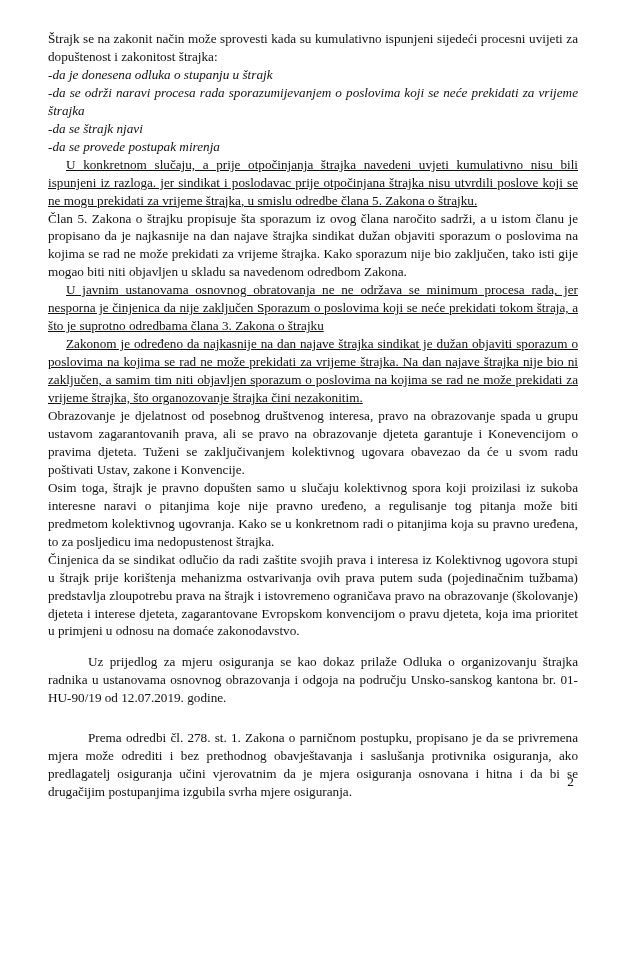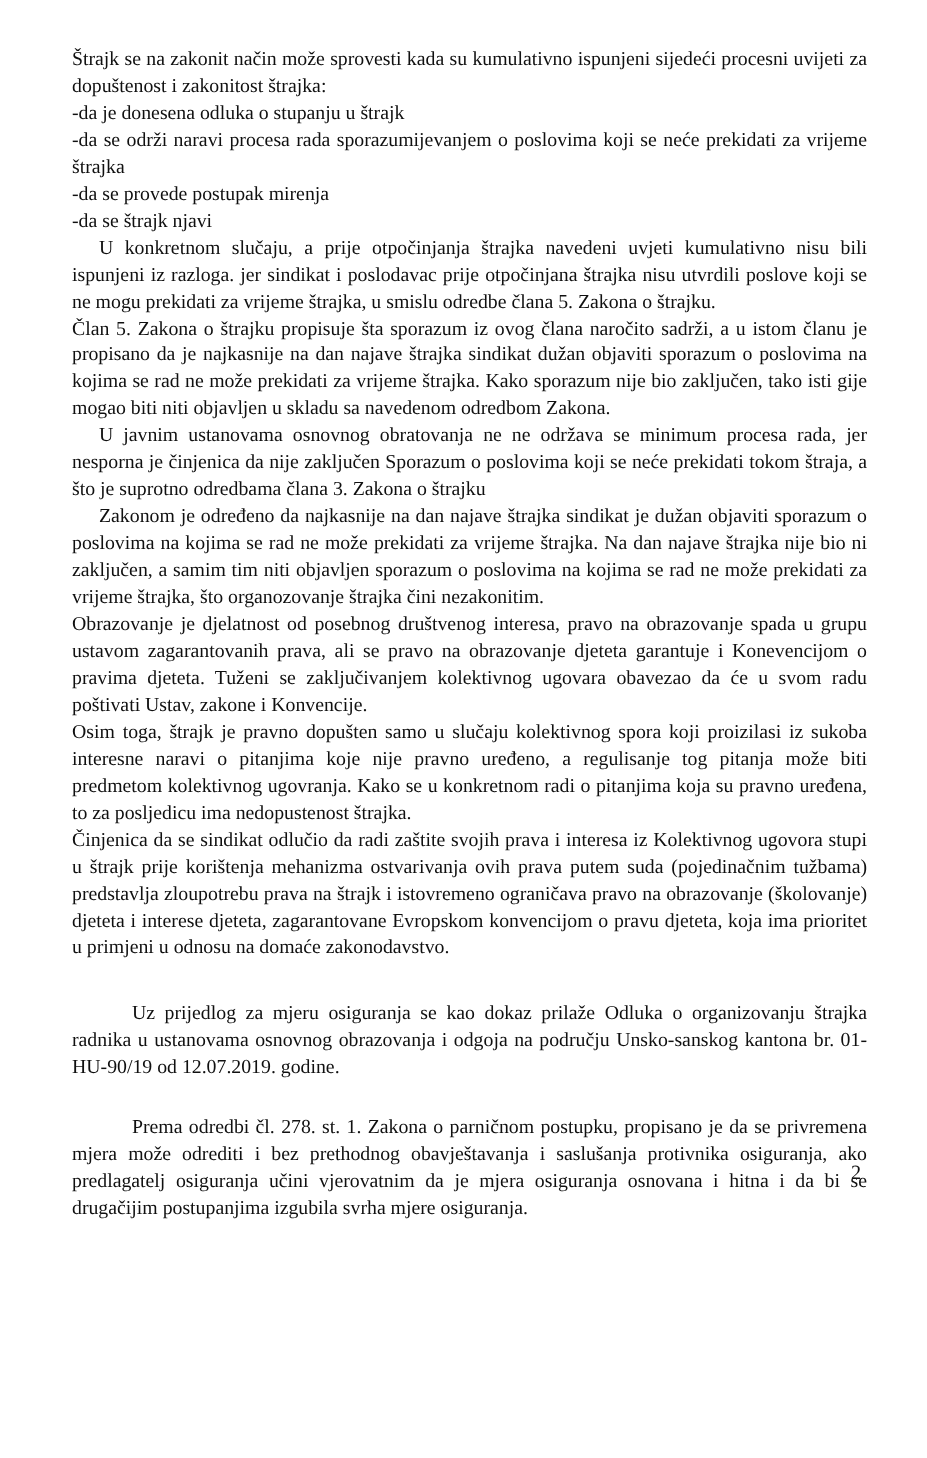--- a/index.html
+++ b/index.html
@@ -26,51 +26,53 @@
     line-height: 1.36;
     text-align: justify;
     text-justify: inter-word;
   }
   .para {
     margin: 0 0 0 0;
     text-indent: 0;
   }
   .para.indent {
     text-indent: 18px;
+    text-decoration: underline;
   }
   .para.indent-big {
     text-indent: 40px;
   }
   .para.gap-top {
-    margin-top: 26px;
+    margin-top: 13px;
   }
   .para.gap-top-lg {
     margin-top: 22px;
   }
   .para.dash {
     text-indent: 0;
+    font-style: italic;
   }
   .page-number {
     position: absolute;
     right: 44px;
     bottom: 22px;
     font-size: 13.5px;
     font-family: "Liberation Serif", serif;
   }
 </style>
 </head>
 <body>
 
 <div class="page">
   <div class="doc-body">
     <p class="para">Štrajk se na zakonit način može sprovesti kada su kumulativno ispunjeni sijedeći procesni uvijeti za dopuštenost i zakonitost štrajka:</p>
     <p class="para dash">-da je donesena odluka o stupanju u štrajk</p>
     <p class="para dash">-da se održi naravi procesa rada sporazumijevanjem o poslovima koji se neće prekidati za vrijeme štrajka</p>
+    <p class="para dash">-da se štrajk njavi</p>
     <p class="para dash">-da se provede postupak mirenja</p>
-    <p class="para dash">-da se štrajk njavi</p>
     <p class="para indent">U konkretnom slučaju, a prije otpočinjanja štrajka navedeni uvjeti kumulativno nisu bili ispunjeni iz razloga. jer sindikat i poslodavac prije otpočinjana štrajka nisu utvrdili poslove koji se ne mogu prekidati za vrijeme štrajka, u smislu odredbe člana 5. Zakona o štrajku.</p>
     <p class="para">Član 5. Zakona o štrajku propisuje šta sporazum iz ovog člana naročito sadrži, a u istom članu je propisano da je najkasnije na dan najave štrajka sindikat dužan objaviti sporazum o poslovima na kojima se rad ne može prekidati za vrijeme štrajka. Kako sporazum nije bio zaključen, tako isti gije mogao biti niti objavljen u skladu sa navedenom odredbom Zakona.</p>
     <p class="para indent">U javnim ustanovama osnovnog obratovanja ne ne održava se minimum procesa rada, jer nesporna je činjenica da nije zaključen Sporazum o poslovima koji se neće prekidati tokom štraja, a što je suprotno odredbama člana 3. Zakona o štrajku</p>
     <p class="para indent">Zakonom je određeno da najkasnije na dan najave štrajka sindikat je dužan objaviti sporazum o poslovima na kojima se rad ne može prekidati za vrijeme štrajka. Na dan najave štrajka nije bio ni zaključen, a samim tim niti objavljen sporazum o poslovima na kojima se rad ne može prekidati za vrijeme štrajka, što organozovanje štrajka čini nezakonitim.</p>
     <p class="para">Obrazovanje je djelatnost od posebnog društvenog interesa, pravo na obrazovanje spada u grupu ustavom zagarantovanih prava, ali se pravo na obrazovanje djeteta garantuje i Konevencijom o pravima djeteta. Tuženi se zaključivanjem kolektivnog ugovara obavezao da će u svom radu poštivati Ustav, zakone i Konvencije.</p>
     <p class="para">Osim toga, štrajk je pravno dopušten samo u slučaju kolektivnog spora koji proizilasi iz sukoba interesne naravi o pitanjima koje nije pravno uređeno, a regulisanje tog pitanja može biti predmetom kolektivnog ugovranja. Kako se u konkretnom radi o pitanjima koja su pravno uređena, to za posljedicu ima nedopustenost štrajka.</p>
     <p class="para">Činjenica da se sindikat odlučio da radi zaštite svojih prava i interesa iz Kolektivnog ugovora stupi u štrajk prije korištenja mehanizma ostvarivanja ovih prava putem suda (pojedinačnim tužbama) predstavlja zloupotrebu prava na štrajk i istovremeno ograničava pravo na obrazovanje (školovanje) djeteta i interese djeteta, zagarantovane Evropskom konvencijom o pravu djeteta, koja ima prioritet u primjeni u odnosu na domaće zakonodavstvo.</p>
     <p class="para indent-big gap-top">Uz prijedlog za mjeru osiguranja se kao dokaz prilaže Odluka o organizovanju štrajka radnika u ustanovama osnovnog obrazovanja i odgoja na području Unsko-sanskog kantona br. 01-HU-90/19 od 12.07.2019. godine.</p>
     <p class="para indent-big gap-top-lg">Prema odredbi čl. 278. st. 1. Zakona o parničnom postupku, propisano je da se privremena mjera može odrediti i bez prethodnog obavještavanja i saslušanja protivnika osiguranja, ako predlagatelj osiguranja učini vjerovatnim da je mjera osiguranja osnovana i hitna i da bi se drugačijim postupanjima izgubila svrha mjere osiguranja.</p>
   </div>

